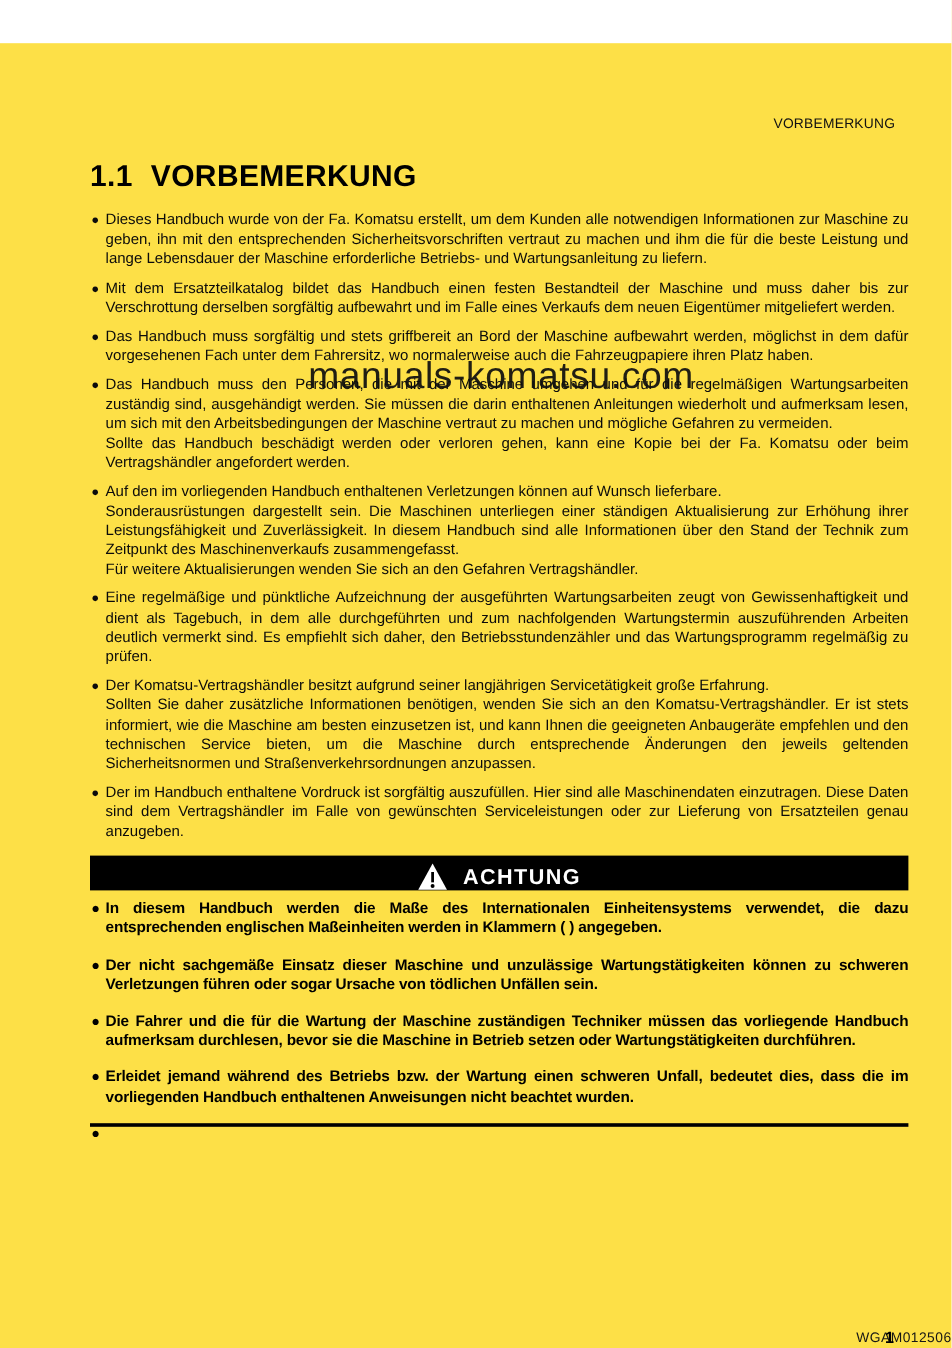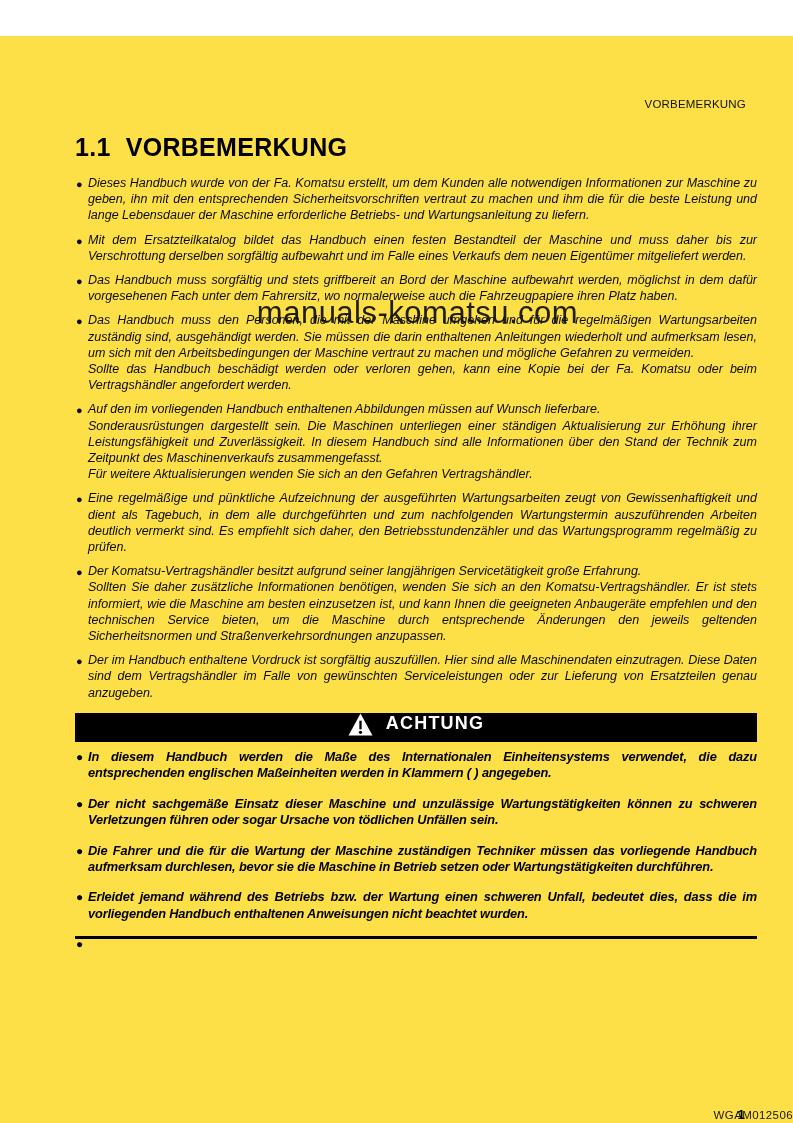--- a/index.html
+++ b/index.html
@@ -48,30 +48,30 @@
     text-align: justify;
     color: #0b0b0b;
   }
   .bullet-item .marker {
     position: absolute;
     left: 1px;
     top: 4px;
     font-size: 11px;
     line-height: 11px;
   }
-  .para { text-align: justify; font-style: italic; }
+  .para { text-align: justify; }
 
   .warning-banner {
     margin-top: 12px;
     margin-bottom: 7px;
     height: 29px;
     background: #000000;
     color: #ffffff;
     display: flex;
-    align-items: flex-start;
+    align-items: flex-end;
     justify-content: center;
     gap: 13px;
   }
   .warning-banner .banner-label {
     font-size: 18px;
     font-weight: bold;
     letter-spacing: 1.2px;
   }
   .warn-icon { width: 25px; height: 23px; display: block; }
 
@@ -161,21 +161,21 @@
           <span class="marker">●</span>
           <div class="paras">
             <div class="para">Das Handbuch muss den Personen, die mit der Maschine umgehen und für die regelmäßigen Wartungsarbeiten zuständig sind, ausgehändigt werden. Sie müssen die darin enthaltenen Anleitungen wiederholt und aufmerksam lesen, um sich mit den Arbeitsbedingungen der Maschine vertraut zu machen und mögliche Gefahren zu vermeiden.</div>
             <div class="para">Sollte das Handbuch beschädigt werden oder verloren gehen, kann eine Kopie bei der Fa. Komatsu oder beim Vertragshändler angefordert werden.</div>
           </div>
         </div>
 
         <div class="bullet-item">
           <span class="marker">●</span>
           <div class="paras">
-            <div class="para">Auf den im vorliegenden Handbuch enthaltenen Abbildungen müssen auf Wunsch lieferbare.</div>
+            <div class="para">Auf den im vorliegenden Handbuch enthaltenen Verletzungen können auf Wunsch lieferbare.</div>
             <div class="para">Sonderausrüstungen dargestellt sein. Die Maschinen unterliegen einer ständigen Aktualisierung zur Erhöhung ihrer Leistungsfähigkeit und Zuverlässigkeit. In diesem Handbuch sind alle Informationen über den Stand der Technik zum Zeitpunkt des Maschinenverkaufs zusammengefasst.</div>
             <div class="para">Für weitere Aktualisierungen wenden Sie sich an den Gefahren Vertragshändler.</div>
           </div>
         </div>
 
         <div class="bullet-item">
           <span class="marker">●</span>
           <div class="paras">
             <div class="para">Eine regelmäßige und pünktliche Aufzeichnung der ausgeführten Wartungsarbeiten zeugt von Gewissenhaftigkeit und dient als Tagebuch, in dem alle durchgeführten und zum nachfolgenden Wartungstermin auszuführenden Arbeiten deutlich vermerkt sind. Es empfiehlt sich daher, den Betriebsstundenzähler und das Wartungsprogramm regelmäßig zu prüfen.</div>
           </div>

